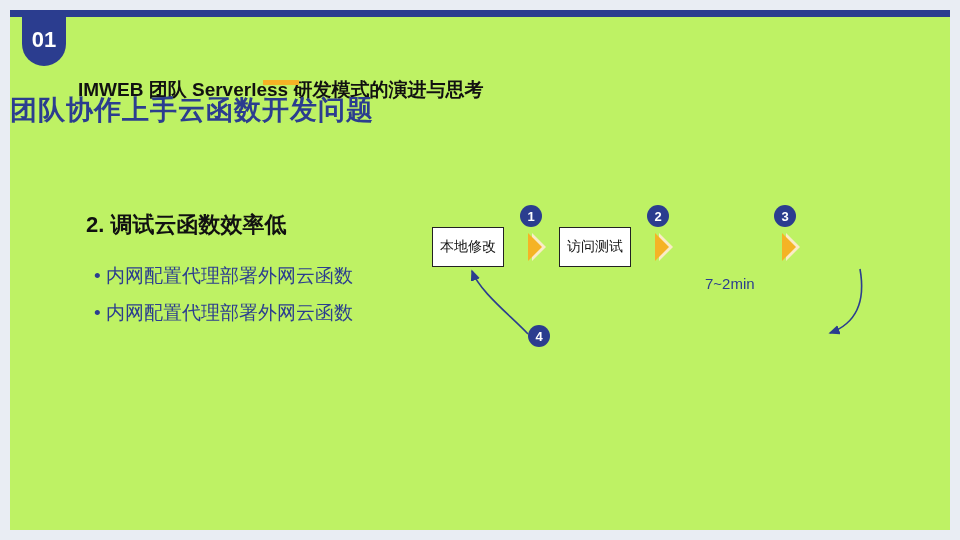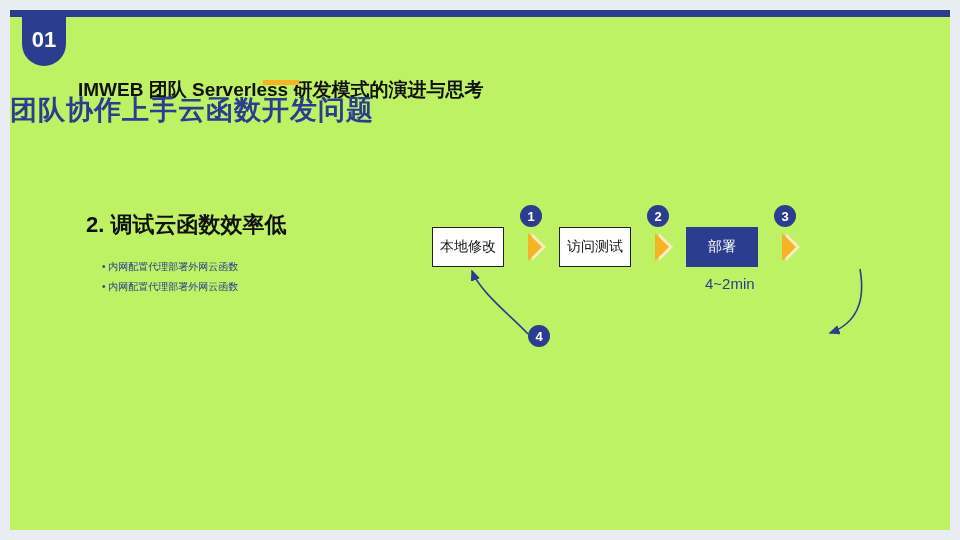--- a/index.html
+++ b/index.html
@@ -37,22 +37,22 @@
     position: absolute; left: 0; top: 75px; width: 100%;
     text-align: left;
     font-size: 27px; font-weight: 700; color: #2b3d8f;
     letter-spacing: 1px;
   }
   .point-title {
     position: absolute; left: 76px; top: 193px;
     font-size: 22px; font-weight: 600; color: #111;
   }
   .bullets {
-    position: absolute; left: 92px; top: 240px;
-    color: #2b3d8f; font-size: 10px; line-height: 1.95;
+    position: absolute; left: 84px; top: 240px;
+    color: #2b3d8f; font-size: 19px; line-height: 1.95;
   }
   .bullets .row::before { content: "• "; }
 
   
   .diagram { position: absolute; left: 400px; top: 180px; width: 500px; height: 180px; }
   .stepbox {
     position: absolute; top: 30px; width: 72px; height: 40px;
     border: 1px solid #222; background: #fff;
     display: flex; align-items: center; justify-content: center;
     font-size: 14px; color: #111;
@@ -116,28 +116,27 @@
         <span class="c1"></span>
         <span class="c2"></span>
       </div>
 
     <div class="stepbox" style="left:149px">访问测试</div>
     <div class="chev" style="left:249px">
         <span class="c1"></span>
         <span class="c2"></span>
       </div>
 
-    <div class="stepbox dark" style="left:276px">部署</div>
     <div class="chev" style="left:376px">
         <span class="c1"></span>
         <span class="c2"></span>
       </div>
 
 
-    <div class="time-label" style="left:295px; top:78px">4~2min</div>
+    <div class="time-label" style="left:295px; top:78px">7~2min</div>
 
     <svg class="arrow-path" style="left:0; top:0" width="500" height="170">
       <defs>
         <marker id="ah" markerWidth="8" markerHeight="8" refX="6" refY="3" orient="auto">
           <path d="M0,0 L7,3 L0,6 Z" fill="#2b3d8f"></path>
         </marker>
       </defs>
       <path d="M118,137 C100,118 70,95 62,74" fill="none" stroke="#2b3d8f" stroke-width="1.6" marker-end="url(#ah)"></path>
       <path d="M450,72 C455,100 450,125 420,136" fill="none" stroke="#2b3d8f" stroke-width="1.6" marker-end="url(#ah)"></path>
     </svg>

